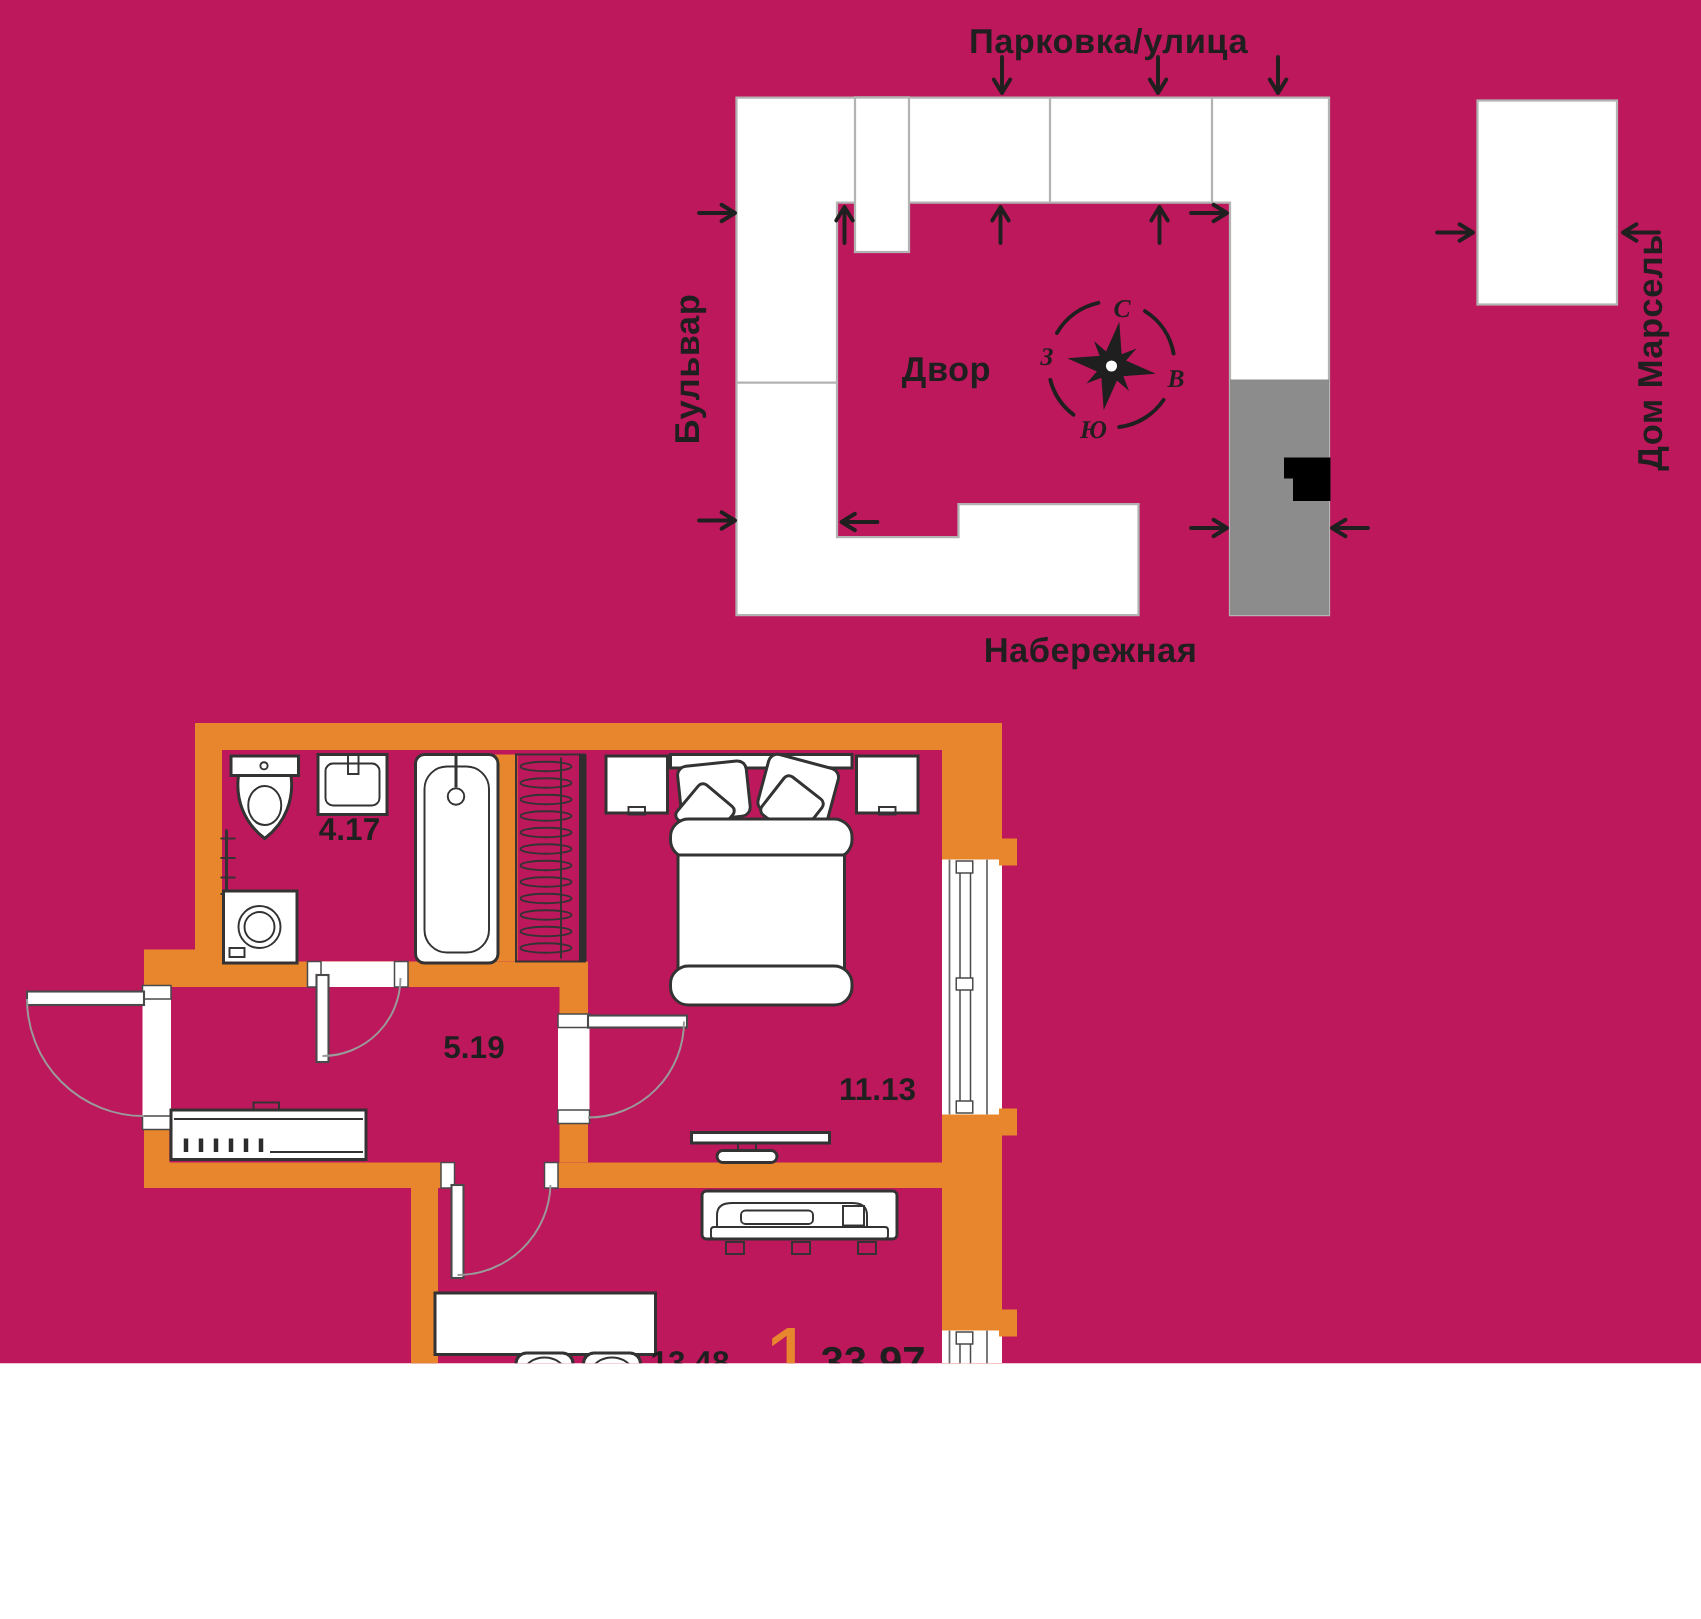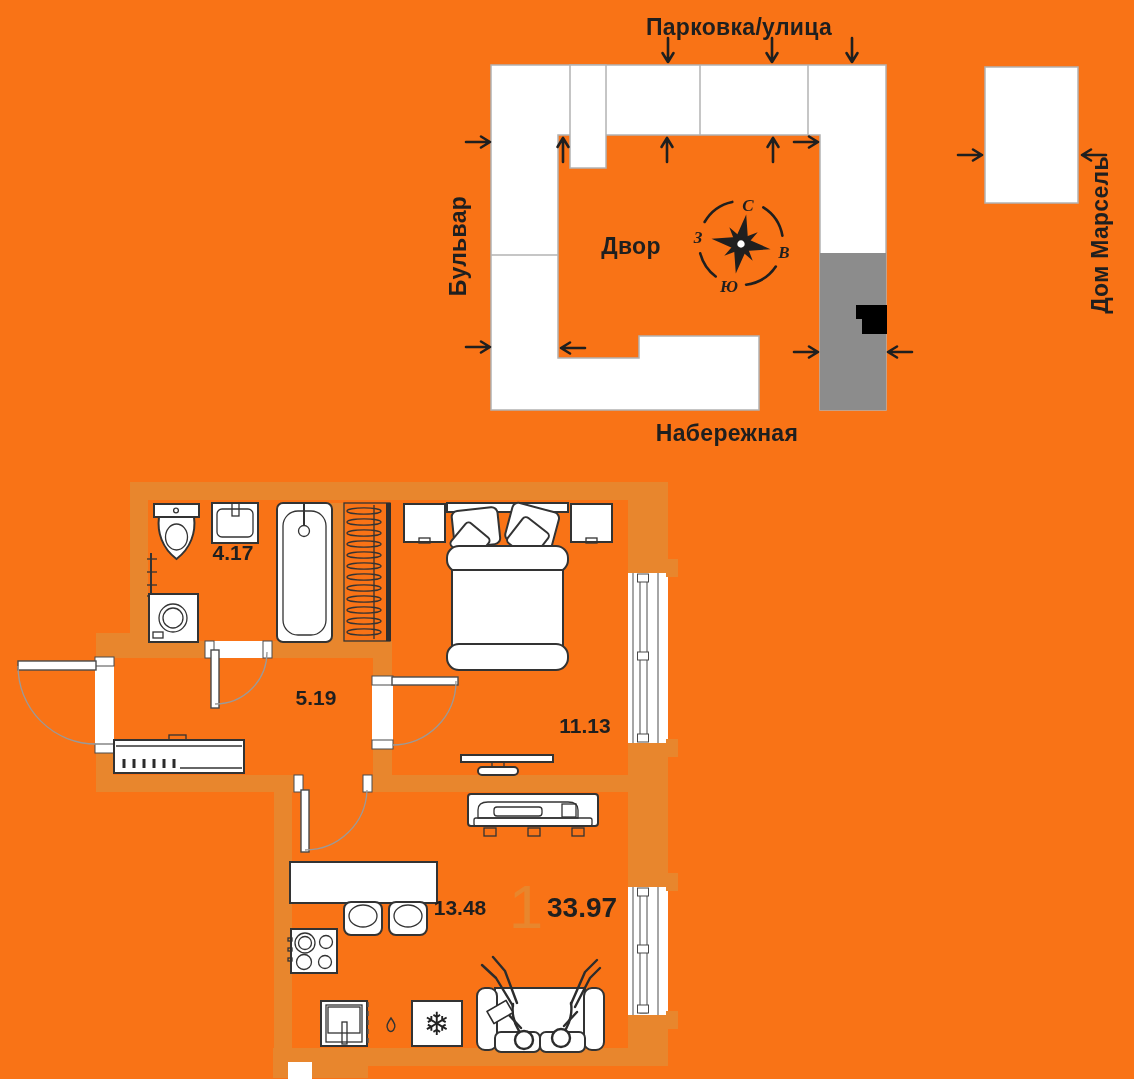--- a/index.html
+++ b/index.html
@@ -3,21 +3,21 @@
 <meta charset="utf-8">
 <style>
   :root{
     --wall:#E8862D;
     --gray:#8C8C8C;
     --ink:#1F1F1F;
     --outline:#B3B3B3;
     --line:#333333;
   }
   html,body{margin:0;padding:0;background:#ffffff;}
-  .stage{width:1134px;height:1079px;position:relative;background:#f97316;overflow:hidden;text-align:right;}
+  .stage{width:1134px;height:909px;position:relative;background:#be185d;overflow:hidden;text-align:right;}
   svg{display:block;}
   text{font-family:"Liberation Sans","DejaVu Sans",sans-serif;fill:var(--ink);}
   .street-label{font-size:23px;font-weight:600;letter-spacing:.3px;}
   .area-label{font-size:21px;font-weight:700;}
   .total-area{font-size:28px;font-weight:700;}
   .rooms-count{font-size:62px;font-weight:500;fill:var(--wall);}
   .compass-letter{font-family:"Liberation Serif","DejaVu Serif",serif;font-style:italic;font-size:17px;font-weight:700;}
   .wall{fill:var(--wall);}
   .thin{stroke:var(--line);stroke-width:1.3;fill:none;}
   .med{stroke:var(--line);stroke-width:2;fill:none;}

